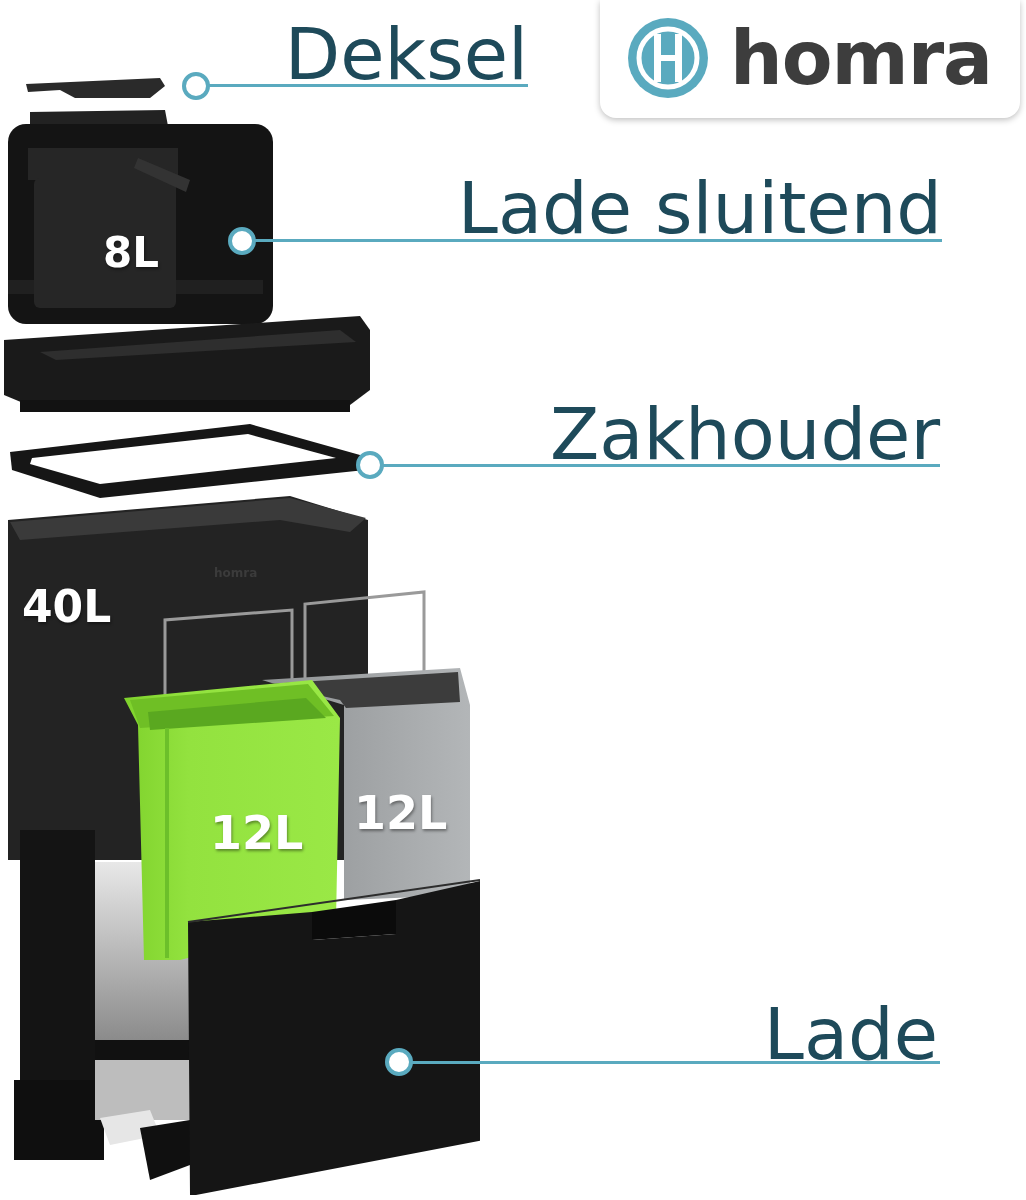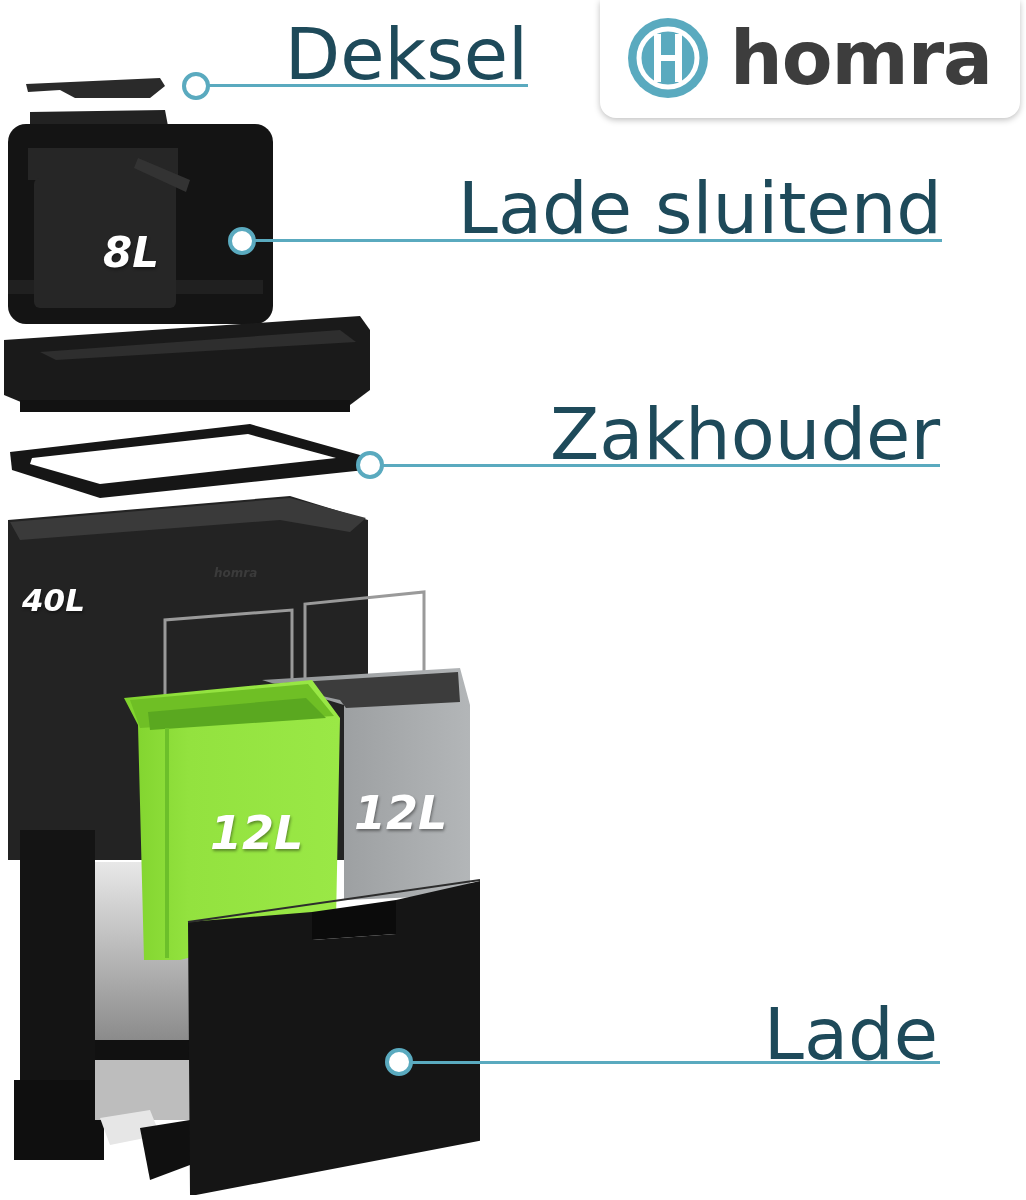--- a/index.html
+++ b/index.html
@@ -30,21 +30,21 @@
   <svg class="abs logo-mark" viewBox="0 0 88 88">
     <circle cx="44" cy="44" r="40" fill="#5aaabf"></circle>
     <circle cx="44" cy="44" r="29" fill="none" stroke="#fff" stroke-width="5"></circle>
     <rect x="30" y="20" width="7" height="48" fill="#fff"></rect>
     <rect x="51" y="20" width="7" height="48" fill="#fff"></rect>
     <rect x="30" y="41" width="28" height="6" fill="#fff"></rect>
   </svg>
   <div class="abs logo-text">homra</div>
 </div>
 
-<div class="abs" style="left:0;top:0;width:480px;height:872px;font-style:italic;">
+<div class="abs" style="left:0;top:0;width:480px;height:872px;">
   <svg width="480" height="1200" viewBox="0 0 480 1200">
     <defs>
       <linearGradient id="metal" x1="0" y1="0" x2="0" y2="1">
         <stop offset="0" stop-color="#e8e8e8"></stop>
         <stop offset="1" stop-color="#8a8a8a"></stop>
       </linearGradient>
       <linearGradient id="greenG" x1="0" y1="0" x2="1" y2="0">
         <stop offset="0" stop-color="#7fd22c"></stop>
         <stop offset="0.3" stop-color="#93e23f"></stop>
         <stop offset="1" stop-color="#9ae846"></stop>
@@ -111,21 +111,21 @@
 
     <g>
       <path d="M188 922 L312 912 L312 940 L396 934 L396 900 L484 880 L484 1140 L196 1195 L190 1195 Z" fill="#151515"></path>
       <path d="M312 912 L396 900 L396 934 L312 940 Z" fill="#0b0b0b"></path>
       <path d="M188 922 L480 880" stroke="#2d2d2d" stroke-width="2"></path>
     </g>
   </svg>
 
   
   <div class="abs capacity" style="left:103px;top:232px;font-size:42px;">8L</div>
-  <div class="abs capacity" style="left:22px;top:585px;font-size:31px;">40L</div>
+  <div class="abs capacity" style="left:22px;top:585px;font-size:44px;">40L</div>
   <div class="abs capacity" style="left:210px;top:810px;font-size:46px;">12L</div>
   <div class="abs capacity" style="left:354px;top:790px;font-size:46px;">12L</div>
   <div class="abs" style="left:214px;top:566px;font-size:12px;color:#3b3b3b;font-weight:bold;">homra</div>
 </div>
 
 <div class="abs callout-label" style="right:498px;top:18px;">Deksel</div>
 <div class="abs callout-line" style="left:196px;top:84px;width:332px;"></div>
 <div class="abs callout-dot" style="left:182px;top:72px;"></div>
 
 <div class="abs callout-label" style="right:84px;top:172px;">Lade sluitend</div>

